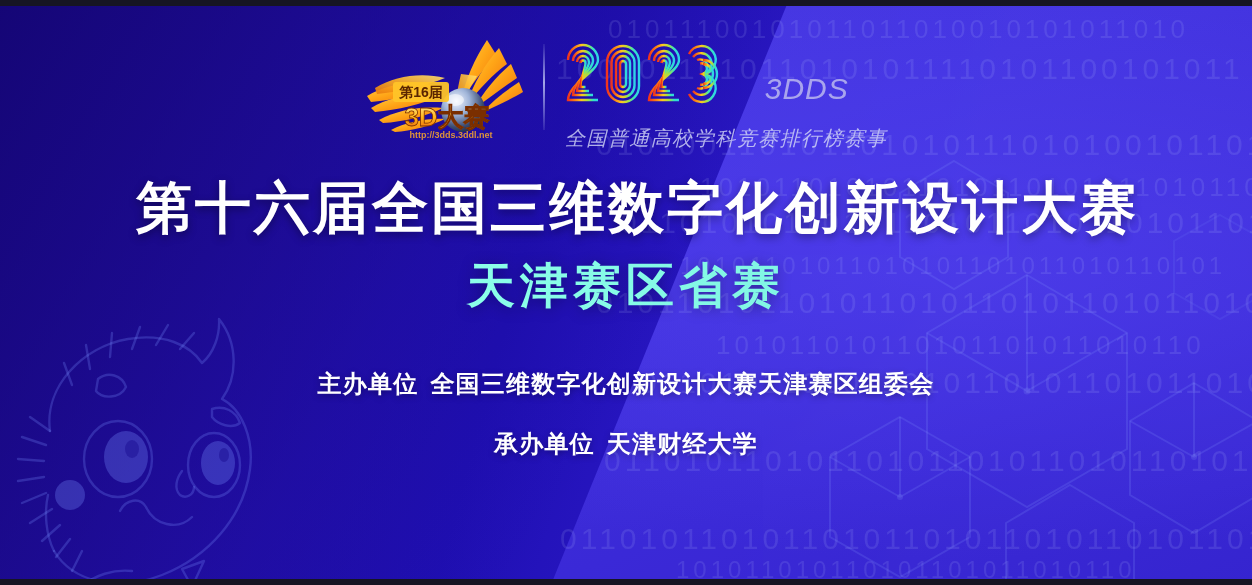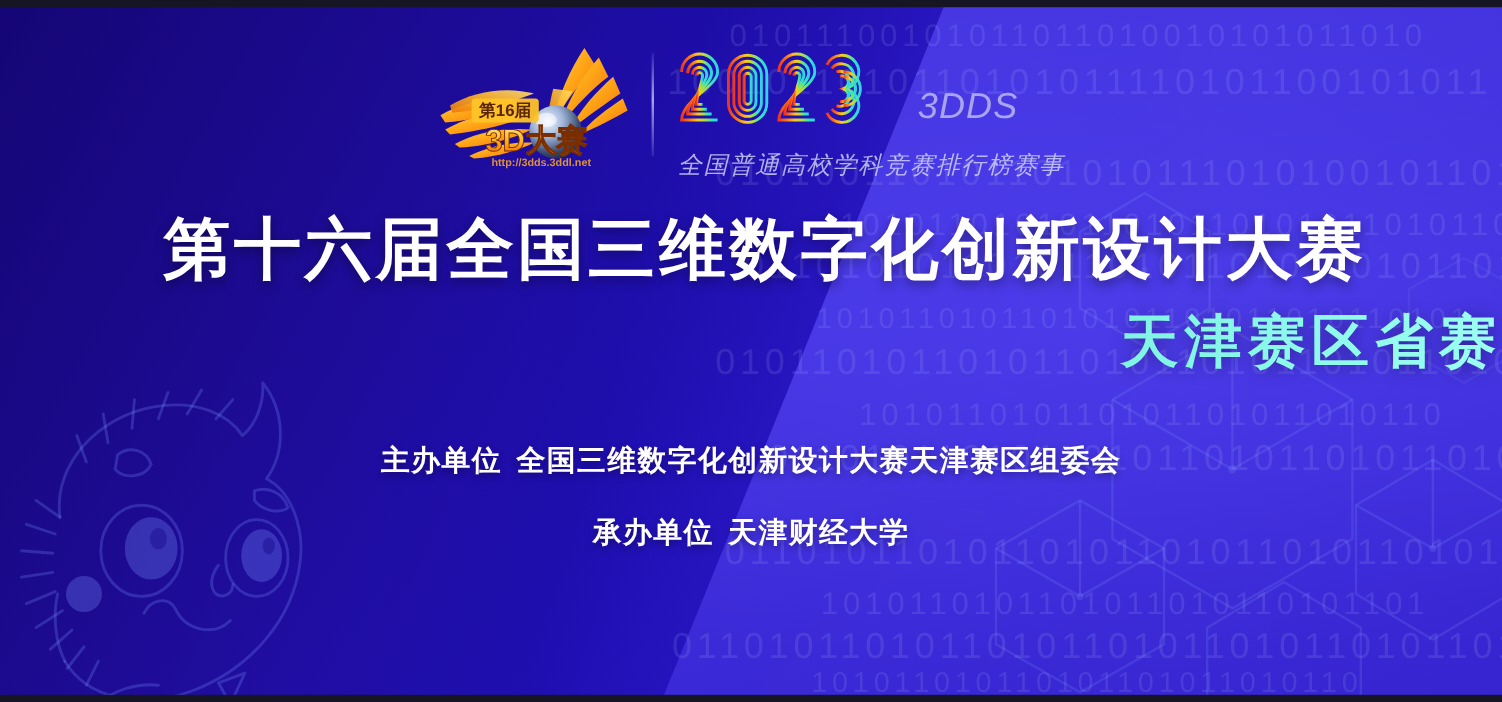--- a/index.html
+++ b/index.html
@@ -159,21 +159,21 @@
     letter-spacing: 3px;
     line-height: 1.15;
     text-shadow: 0 3px 9px rgba(0,0,0,.38);
     white-space: nowrap;
     margin-left: 23px;
   }
   .title-sub {
     position: absolute;
     left: 0; right: 0;
     top: 258px;
-    text-align: right;
+    text-align: center;
     font-size: 48px;
     font-weight: 700;
     letter-spacing: 5px;
     line-height: 1.15;
     white-space: nowrap;
     background: linear-gradient(92deg, #6ff2ff 0%, #8bffe9 38%, #7df2e2 72%, #9bfff0 100%);
     -webkit-background-clip: text;
     background-clip: text;
     color: transparent;
     -webkit-text-fill-color: transparent;
@@ -209,21 +209,20 @@
       <div class="binary-row" style="top: 14px; left: 608px; font-size: 26px; color: rgba(190, 205, 255, 0.13);">01011100101011011010010101011010</div>
       <div class="binary-row" style="top: 52px; left: 556px; font-size: 30px; color: rgba(190, 205, 255, 0.13);">1001011010110101011110101100101011</div>
       <div class="binary-row" style="top: 128px; left: 596px; font-size: 30px; color: rgba(190, 205, 255, 0.13);">0101001101011010101110101001011010</div>
       <div class="binary-row" style="top: 172px; left: 700px; font-size: 26px; color: rgba(190, 205, 255, 0.13);">1010110101011010110101011010110</div>
       <div class="binary-row" style="top: 206px; left: 620px; font-size: 30px; color: rgba(190, 205, 255, 0.13);">01101010110101101011010110101101</div>
       <div class="binary-row" style="top: 252px; left: 680px; font-size: 24px; color: rgba(190, 205, 255, 0.13);">10101101011010101101011010110101</div>
       <div class="binary-row" style="top: 286px; left: 596px; font-size: 30px; color: rgba(190, 205, 255, 0.13);">0101101011010110101101011010110101</div>
       <div class="binary-row" style="top: 330px; left: 716px; font-size: 26px; color: rgba(190, 205, 255, 0.13);">101011010110101101011010110</div>
       <div class="binary-row" style="top: 366px; left: 640px; font-size: 30px; color: rgba(190, 205, 255, 0.13);">0110101101011010110101101011010</div>
       <div class="binary-row" style="top: 444px; left: 604px; font-size: 30px; color: rgba(190, 205, 255, 0.13);">011010110101101011010110101101011</div>
-      <div class="binary-row" style="top: 488px; left: 684px; font-size: 26px; color: rgba(190, 205, 255, 0.13);">1010110101101011010110101101</div>
       <div class="binary-row" style="top: 522px; left: 560px; font-size: 30px; color: rgba(190, 205, 255, 0.13);">01101011010110101101011010110101101</div>
       <div class="binary-row" style="top: 556px; left: 676px; font-size: 24px; color: rgba(190, 205, 255, 0.13);">101011010110101101011010110</div>
     </div>
 
   <div class="hex-layer">
     <svg viewBox="0 0 430 430" width="430" height="430" aria-hidden="true">
       <g fill="none" stroke="rgba(135,155,255,0.20)" stroke-width="2">
 
         <polygon points="205,120 305,178 305,294 205,352 105,294 105,178"></polygon>
         <path d="M205,120 L205,236 M205,236 L105,178 M205,236 L305,178"></path>

